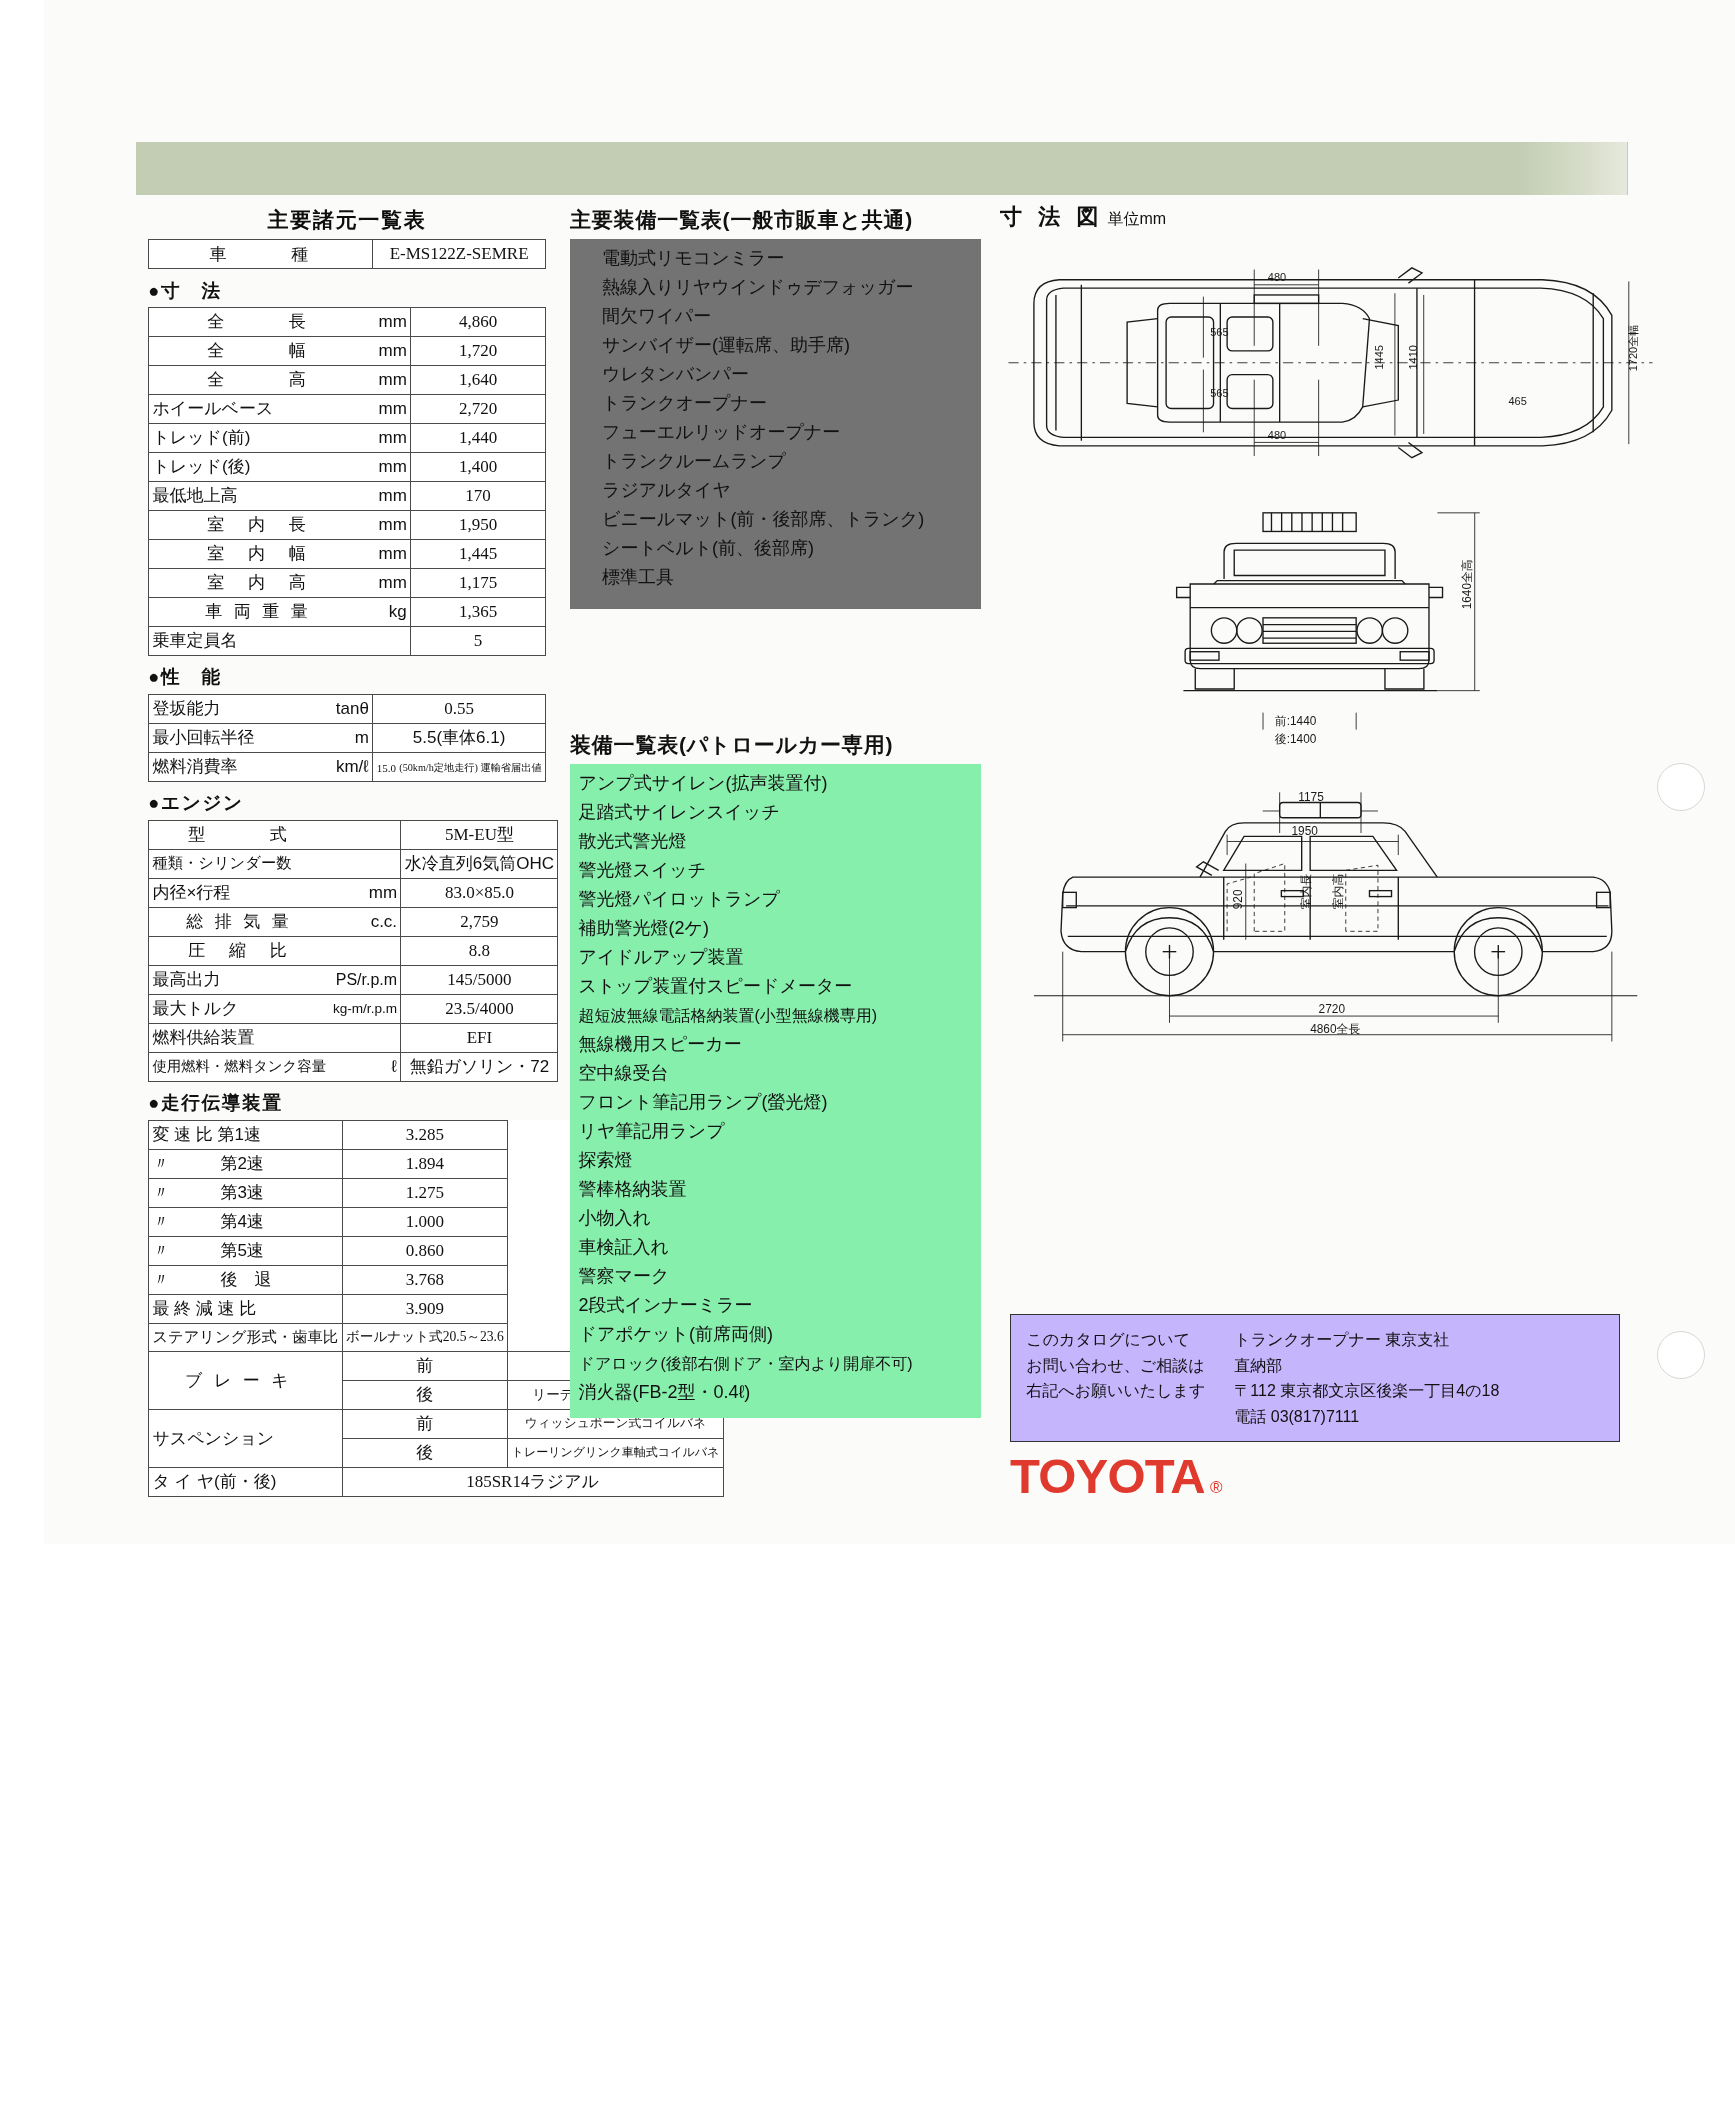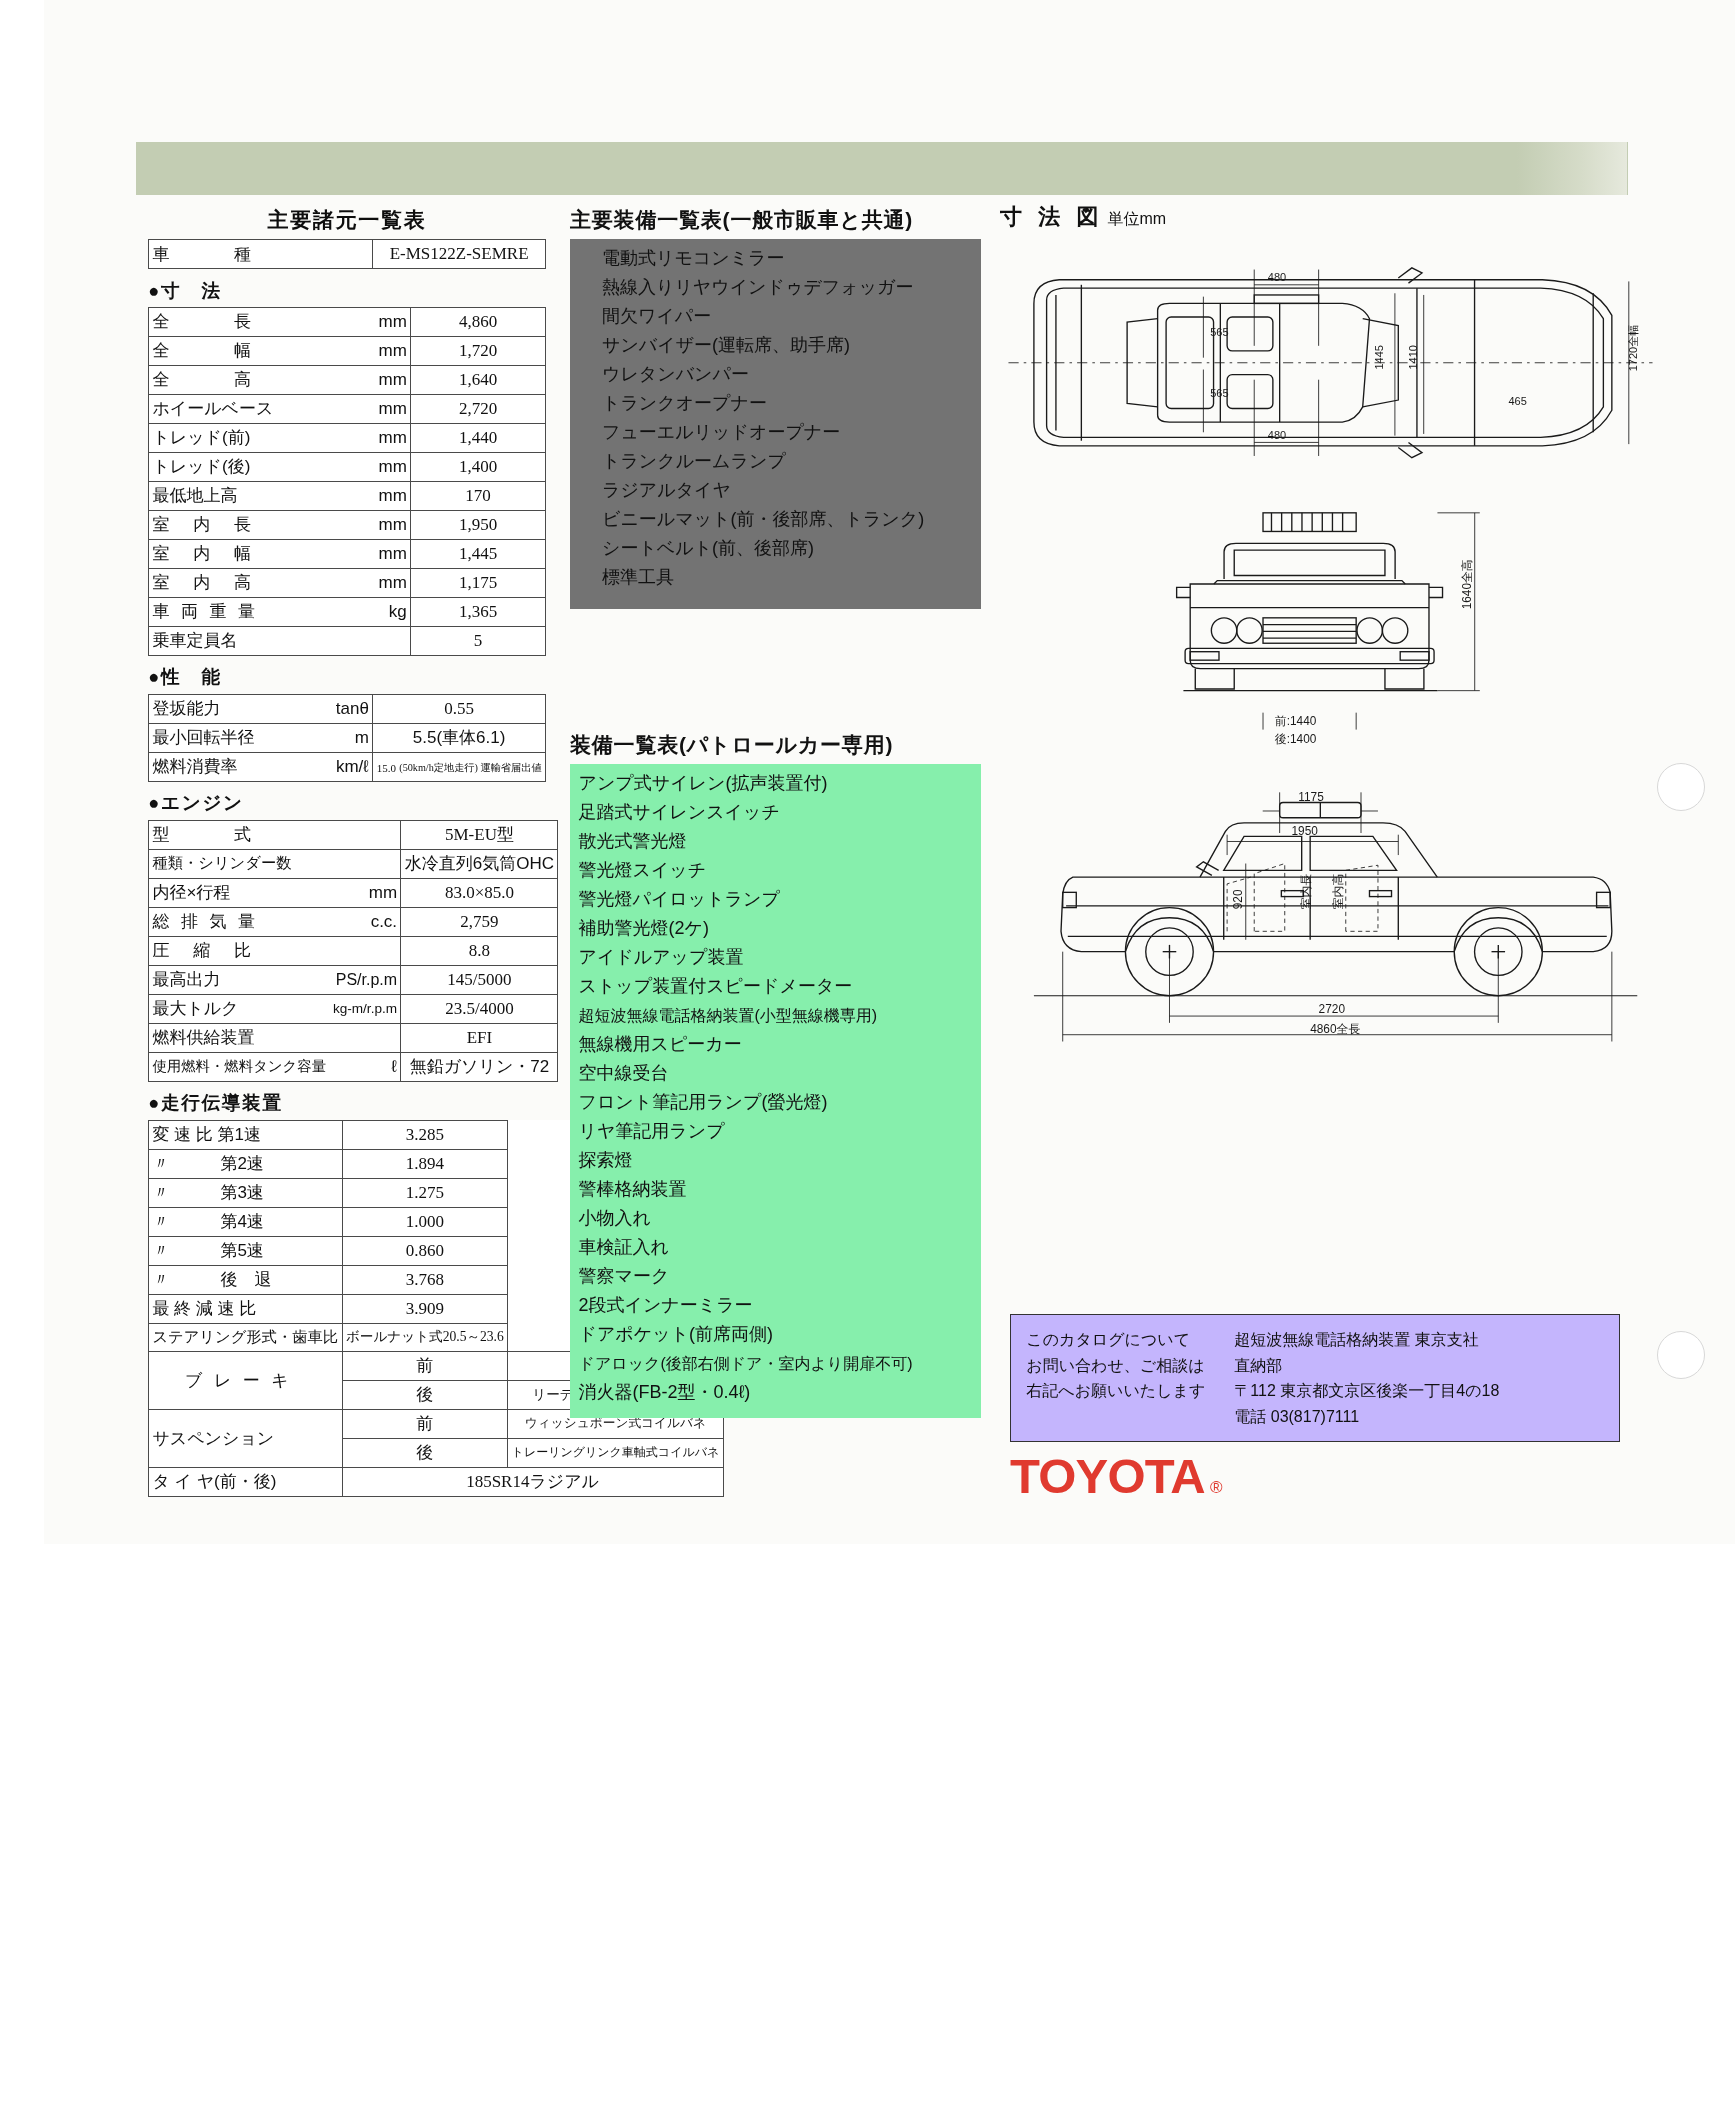--- a/index.html
+++ b/index.html
@@ -64,20 +64,21 @@
   table.spec td {
     border: 0.8px solid #4a4a4a;
     font-size: 17px;
     padding: 2.5px 3.4px;
     height: 22px;
     color: #111;
     white-space: nowrap;
   }
   td.lbl {
     letter-spacing: 3.4px;
+    text-align: center;
   }
   td.lbl-tight {
     letter-spacing: 0px;
   }
   td.unit {
     text-align: right;
     font-size: 14.4px;
     width: 36px;
     border-left: none !important;
     padding-right: 5.1px;
@@ -678,21 +679,21 @@
 
   <div class="col" style="left:1010px; top:1314px; width:610px;">
     <div class="contact-box">
       <div class="contact-grid">
         <div>
           <div>このカタログについて</div>
           <div>お問い合わせ、ご相談は</div>
           <div>右記へお願いいたします</div>
         </div>
         <div>
-          <div>超短波無線電話格納装置 東京支社</div>
+          <div>トランクオープナー 東京支社</div>
           <div>直納部</div>
           <div>〒112 東京都文京区後楽一丁目4の18</div>
           <div>電話 03(817)7111</div>
         </div>
       </div>
     </div>
   </div>
 
   <div class="col" style="left:1010px; top:1448px;">
     <div class="toyota-line">

